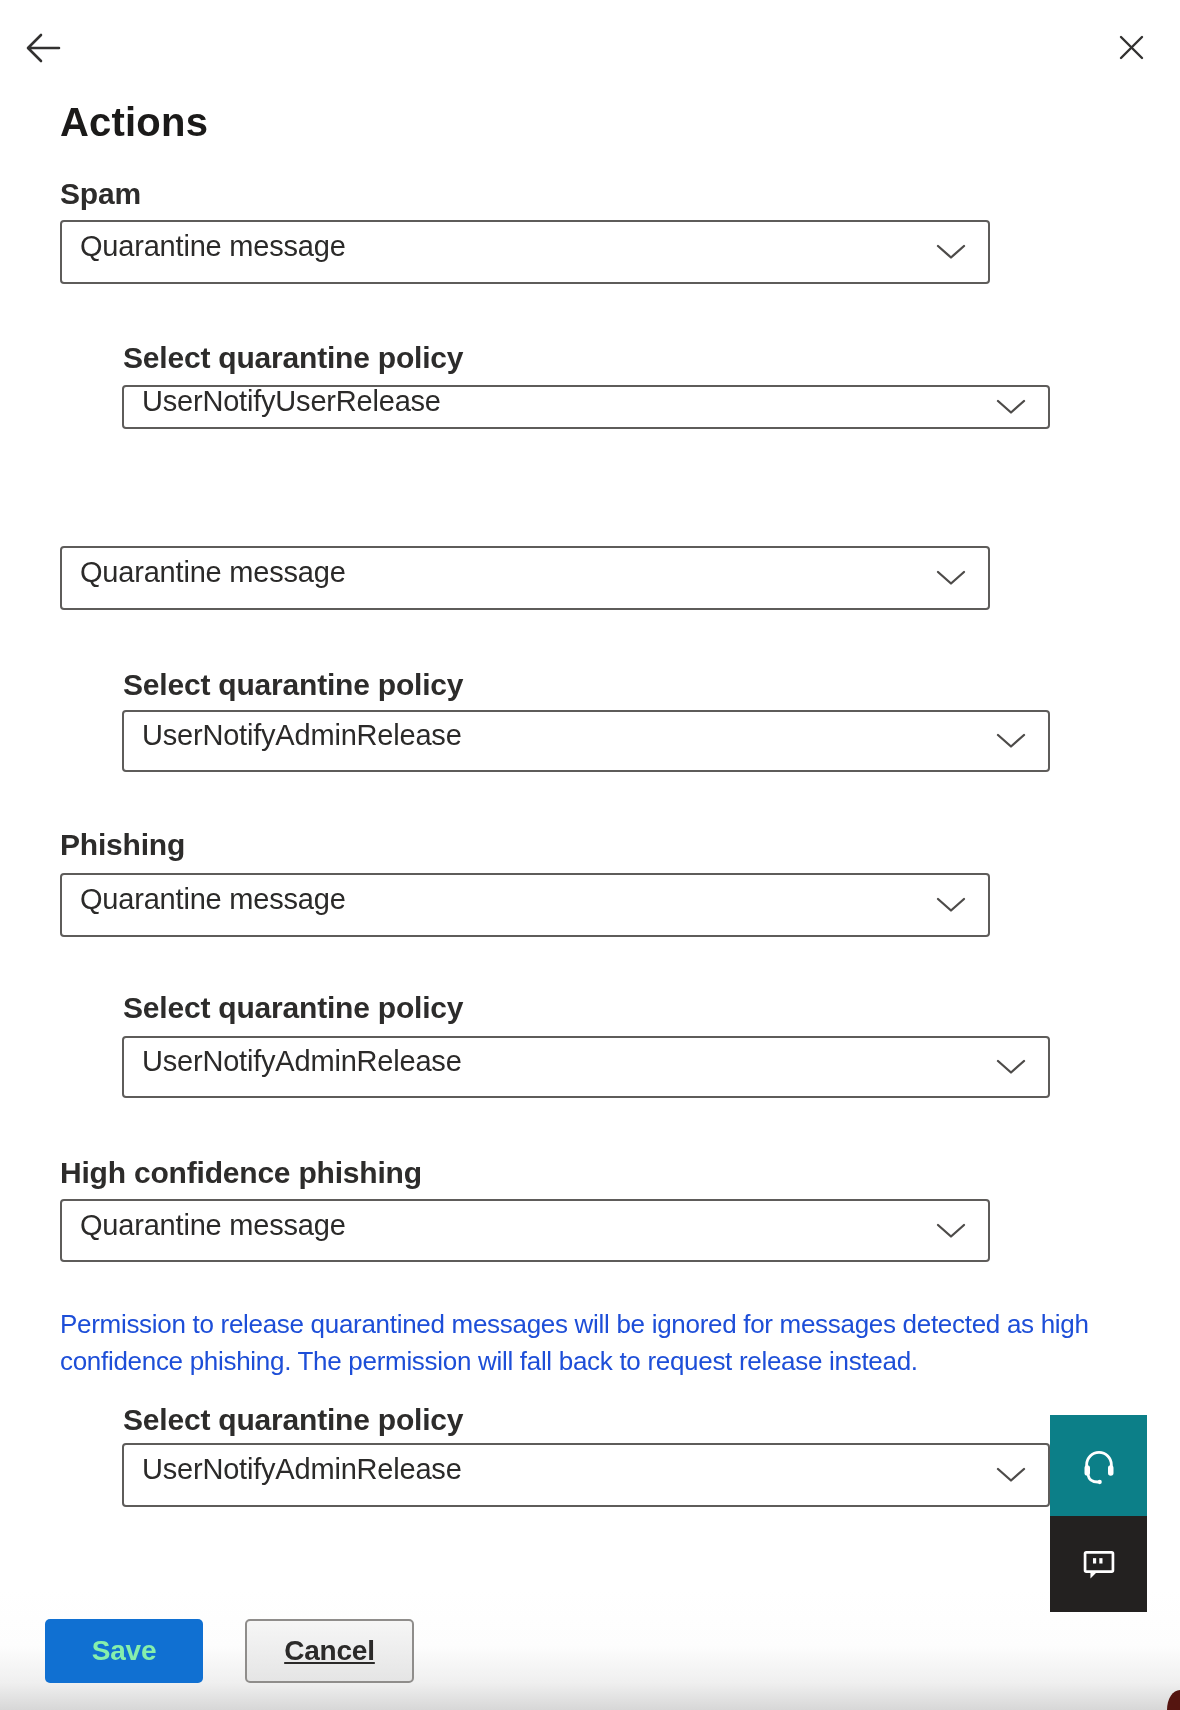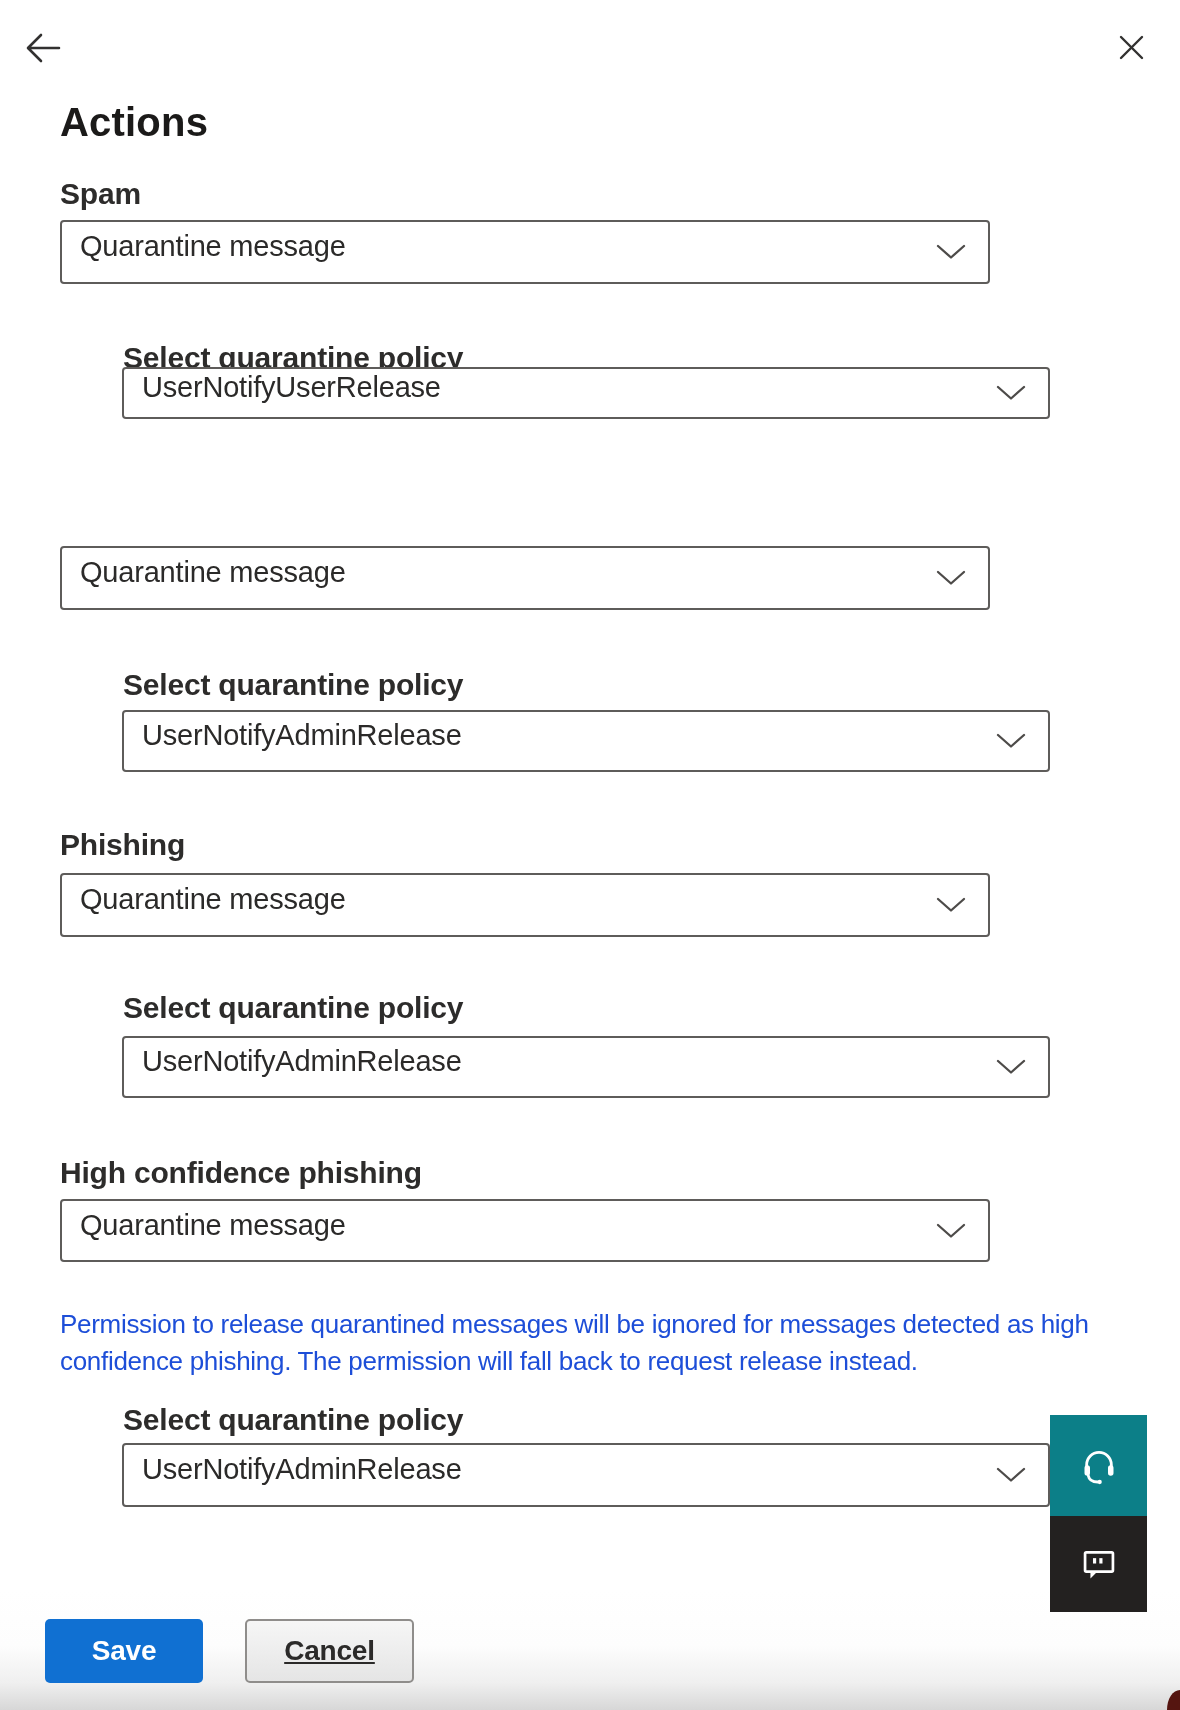--- a/index.html
+++ b/index.html
@@ -23,40 +23,40 @@
   .lb-phish{left:60px;top:828px;}
   .lb-sqp3{left:123px;top:991px;}
   .lb-hcp{left:60px;top:1156px;}
   .lb-sqp4{left:123px;top:1403px;}
 
   .dropdown{position:absolute;background:#fff;border:2px solid #5e5c5a;border-radius:4px;box-sizing:border-box;
     display:flex;align-items:center;padding:0 62px 11px 18px;cursor:pointer;}
   .dropdown .val{font-size:29px;color:#2b2a29;letter-spacing:-.2px;white-space:nowrap;overflow:hidden;}
   .dropdown .chev{position:absolute;right:22px;top:50%;transform:translateY(-50%);display:flex;}
   .dd1{left:60px;top:220px;width:930px;height:64px;}
-  .dd2{left:122px;top:367px;width:928px;height:52px;}
+  .dd2{left:122px;top:385px;width:928px;height:44px;}
   .dd3{left:60px;top:546px;width:930px;height:64px;}
   .dd4{left:122px;top:710px;width:928px;height:62px;}
   .dd5{left:60px;top:873px;width:930px;height:64px;}
   .dd6{left:122px;top:1036px;width:928px;height:62px;}
   .dd7{left:60px;top:1199px;width:930px;height:63px;}
   .dd8{left:122px;top:1443px;width:928px;height:64px;}
 
   .note{position:absolute;left:60px;top:1306px;width:1048px;font-size:26px;line-height:37px;
     color:#1d4ed8;letter-spacing:-.3px;}
 
   .bulk-label{position:absolute;left:60px;top:1561px;font-size:27px;font-weight:600;color:#2d2c2b;
     letter-spacing:-.2px;white-space:nowrap;z-index:1;}
 
   .footer-overlay{position:absolute;left:0;top:1591px;width:1180px;height:119px;z-index:2;
     background:linear-gradient(180deg,#ffffff 0px,#fdfdfd 55px,#efefef 92px,#d7d7d7 119px);}
 
   .btn{position:absolute;top:1619px;height:64px;z-index:3;font-family:inherit;font-size:28px;font-weight:600;
     border-radius:5px;display:flex;align-items:center;justify-content:center;cursor:pointer;letter-spacing:-.2px;}
-  .save-btn{left:45px;width:158px;background:var(--primary,#1070d2);border:none;color:#ffffff;}
+  .save-btn{left:45px;width:158px;background:var(--primary,#1070d2);border:none;color:#86efac;}
   .cancel-btn{left:245px;width:169px;background:linear-gradient(180deg,#f6f6f6,#e5e5e5);
     border:2px solid #8f8d8b;box-sizing:border-box;color:#2b2a29;text-decoration:underline;}
 
   .help-btn{position:absolute;left:1050px;width:97px;z-index:3;border:none;padding:0;cursor:pointer;
     display:flex;align-items:center;justify-content:center;}
   .support-btn{top:1415px;height:101px;background:var(--teal,#0c7f88);}
   .feedback-btn{top:1516px;height:96px;background:var(--dark,#232120);}
 
   .corner-artifact{position:absolute;right:0;bottom:0;width:13px;height:20px;background:#551510;
     border-top-left-radius:100% 100%;z-index:4;}

